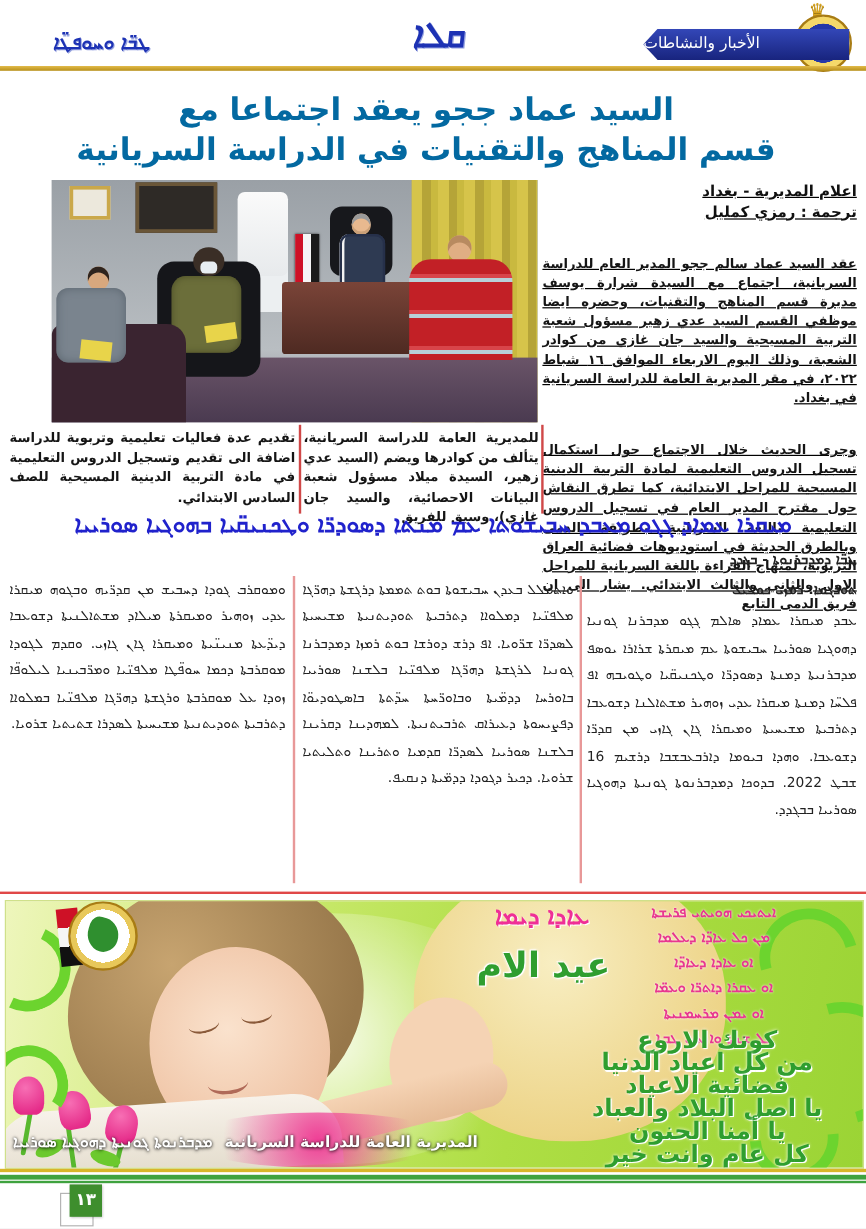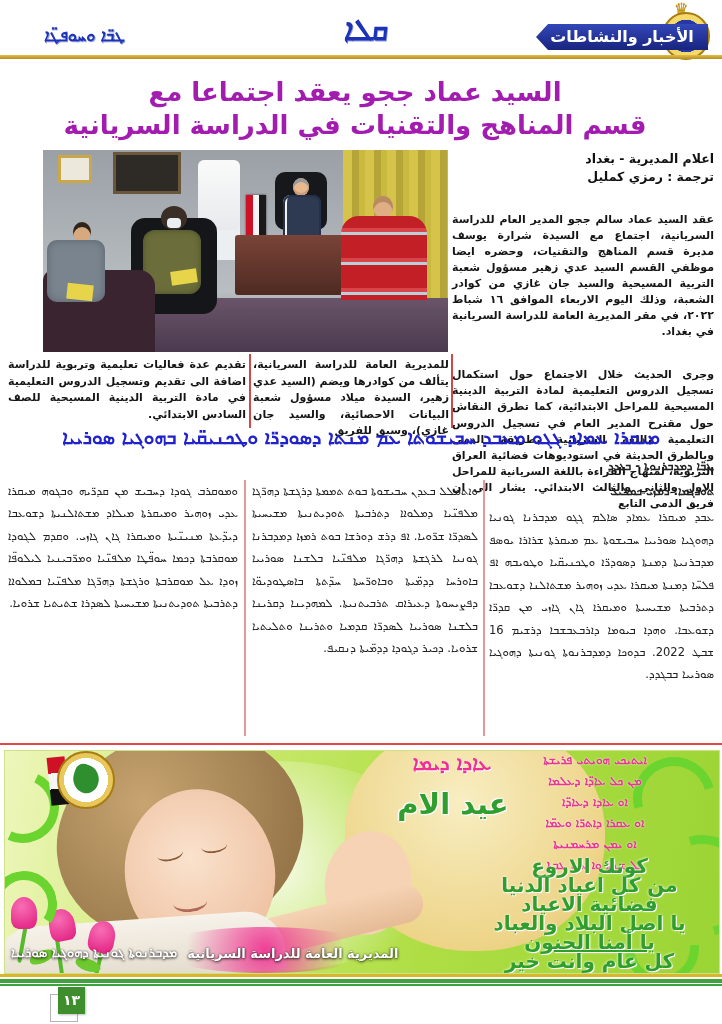--- a/index.html
+++ b/index.html
@@ -3,38 +3,38 @@
 <meta charset="utf-8">
 <style>
   html,body{margin:0;padding:0;background:#e8e8e8;}
   .page{position:relative;width:722px;height:1024px;background:#ffffff;overflow:hidden;
         font-family:"DejaVu Sans",sans-serif;direction:rtl;margin:0 auto;}
   .abs{position:absolute;}
 
   
   .gold-rule{left:0;top:55px;width:722px;height:4px;background:linear-gradient(#e2bb4a,#b8901a);}
   .hdr-banner{right:14px;top:24px;width:172px;height:26px;background:linear-gradient(#3347b8,#18247e);
-      color:#fff;font-weight:bold;font-size:16px;line-height:26px;text-align:center;
+      color:#fff;font-weight:normal;font-size:13px;line-height:26px;text-align:left;
       clip-path:polygon(0 50%,7% 0,100% 0,100% 100%,7% 100%);box-shadow:0 2px 2px rgba(0,0,0,.3);}
   .emblem{right:8px;top:2px;width:58px;height:56px;}
   .emblem .crown{position:absolute;top:-3px;left:18px;font-size:16px;color:#d9a520;text-shadow:0 1px 0 #8a6a10;}
   .emblem .ring{position:absolute;top:10px;left:6px;width:44px;height:44px;border-radius:50%;
       background:radial-gradient(circle,#2438a8 0 52%,#f5d96a 53% 72%,#c9971e 73%);
       border:2px solid #a87c14;}
   .emblem .mono{position:absolute;top:22px;left:14px;width:30px;text-align:center;color:#e8c85a;
       font-size:9px;font-weight:bold;}
   .hdr-center-logo{left:318px;top:12px;width:96px;height:44px;color:#1d32b4;font-weight:bold;
       font-size:30px;text-align:center;transform:skewX(-6deg);text-shadow:1px 1px 0 #9aa6e0;}
   .hdr-left-title{left:10px;top:26px;width:150px;color:#1d32b4;font-weight:bold;font-size:16px;
       text-align:center;transform:skewX(-6deg);text-shadow:1px 1px 0 #9aa6e0;}
 
   
-  .headline{left:0;top:76px;width:710px;text-align:center;color:#a21caf;font-weight:bold;
+  .headline{left:0;top:76px;width:710px;text-align:center;color:#0369a1;font-weight:bold;
       font-size:26px;line-height:1.25;}
-  .col-right{left:452px;top:150px;width:262px;height:280px;}
+  .col-right{left:452px;top:150px;width:262px;height:280px;text-decoration:underline;}
   .byline{font-weight:bold;font-size:12.5px;color:#111;line-height:1.4;text-align:right;}
   .body-ar{font-weight:bold;font-size:11px;color:#151515;line-height:1.46;text-align:justify;
       margin-top:27px;}
   .caption-block{font-weight:bold;font-size:11px;color:#151515;line-height:1.5;text-align:justify;}
   .cap-right{left:253px;top:357px;width:196px;height:70px;}
   .cap-left{left:8px;top:357px;width:238px;height:70px;}
   .vline-red{width:2px;background:#d04848;}
   .hline-red{height:2px;background:#e04848;}
 
   
@@ -252,21 +252,21 @@
     <div class="syr-line" style="top:23px;">ܡܢ ܟܠ ܥܐܕ̈ܐ ܕܥܠܡܐ</div>
     <div class="syr-line" style="top:44px;">ܐܘ ܥܐܕܐ ܕܥܐܕ̈ܐ</div>
     <div class="syr-line" style="top:86px;">ܐܘ ܝܡܢ ܡܪܚܡܢܝܬܐ</div>
     <div class="syr-line" style="top:65px;">ܐܘ ܥܩܪܐ ܕܐܬܪ̈ܐ ܘܥܡ̈ܐ</div>
     <div class="syr-line" style="top:107px;">ܟܠ ܫܢܬܐ ܘܐܢܬܝ ܛܒܬܐ</div>
 
     <div class="ar-line" style="top:103px;">كونك الاروع</div>
     <div class="ar-line" style="top:122px;">من كل اعياد الدنيا</div>
     <div class="ar-line" style="top:141px;">فضائية الاعياد</div>
     <div class="ar-line" style="top:160px;">يا اصل البلاد والعباد</div>
-    <div class="ar-line" style="top:179px;text-decoration:underline;">يا أمنا الحنون</div>
+    <div class="ar-line" style="top:179px;">يا أمنا الحنون</div>
     <div class="ar-line" style="top:198px;">كل عام وانت خير</div>
 
     <div class="footer-strip">
       <span>ܡܕܒܪܢܘܬܐ ܓܘܢܝܬܐ ܕܗܘܓܝܐ ܣܘܪܝܝܐ</span>
       <span>المديرية العامة للدراسة السريانية</span>
     </div>
   </div>
 
   <div class="abs stripe" style="top:974px;height:3px;background:#d8b62a;"></div>
   <div class="abs stripe" style="top:977px;height:2px;background:#ffffff;"></div>

